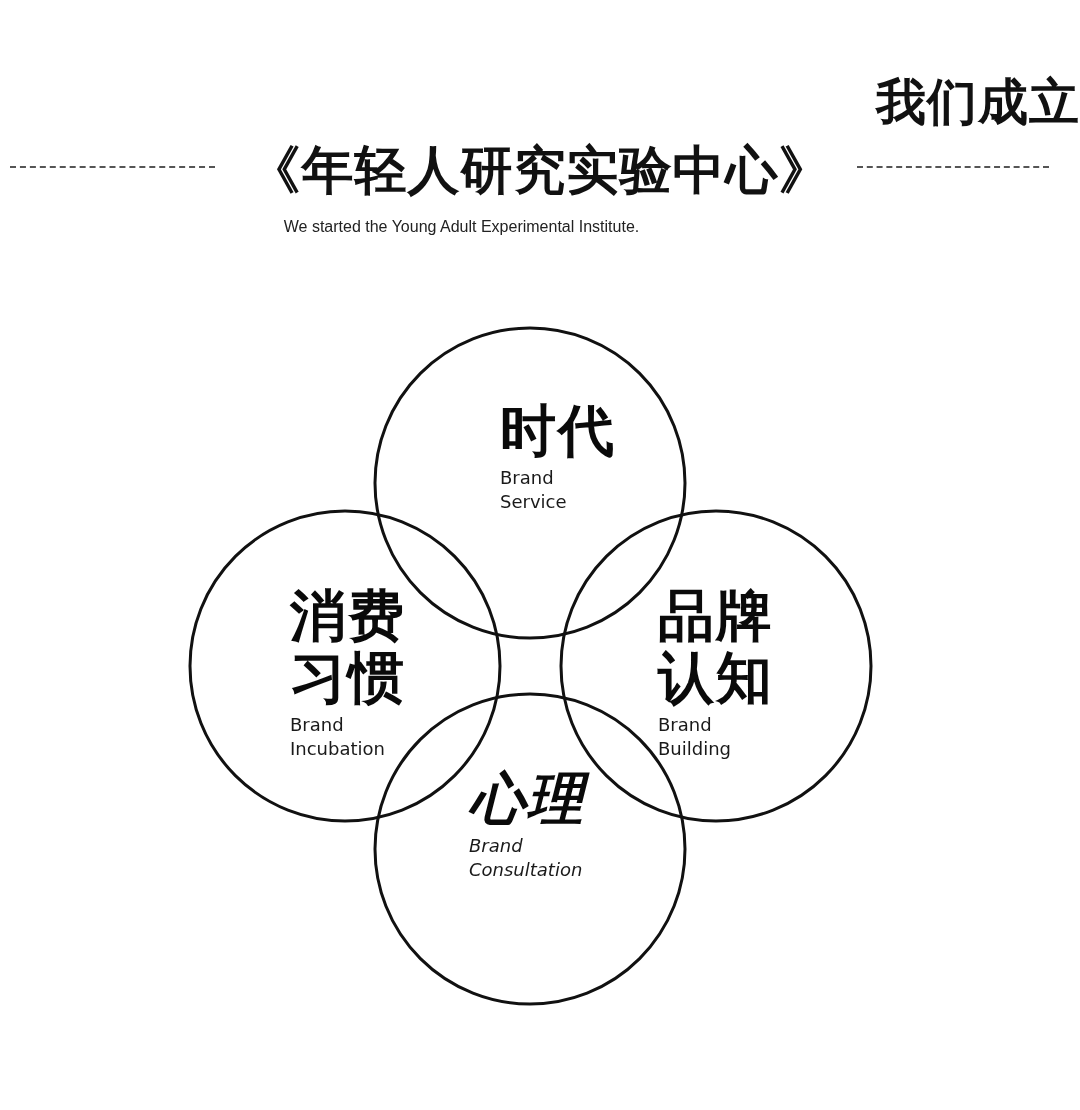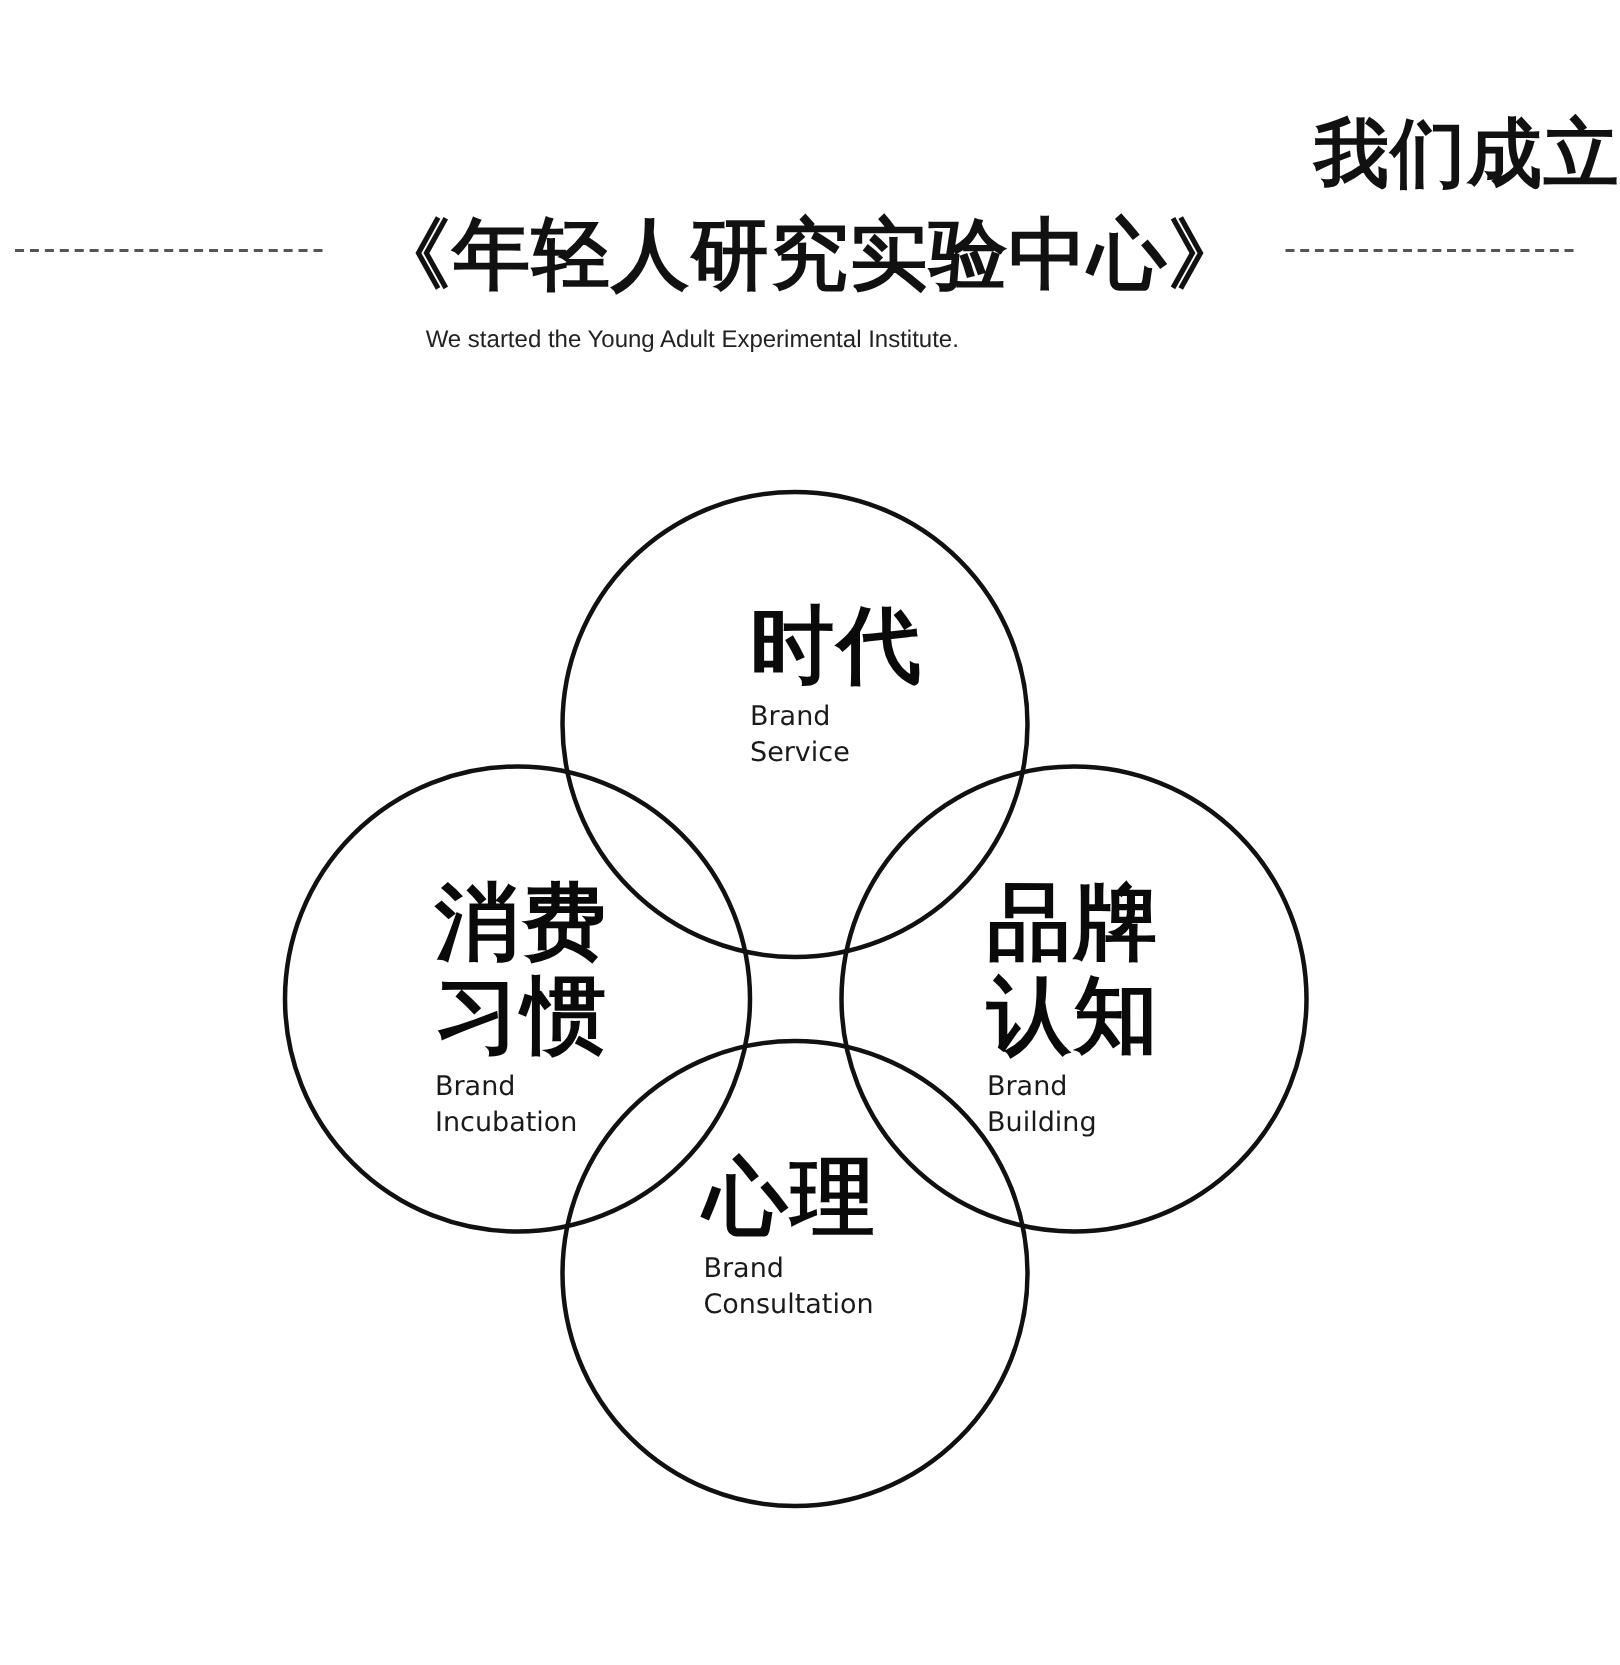--- a/index.html
+++ b/index.html
@@ -77,19 +77,19 @@
 
 <div class="node" style="left:658px; top:585px;">
   <div class="cn">品牌</div>
   <div class="cn">认知</div>
   <div class="en">
     <div>Brand</div>
     <div>Building</div>
   </div>
 </div>
 
-<div class="node" style="left:469px; top:768px;">
+<div class="node" style="left:469px; top:768px;font-style:italic;">
   <div class="cn">心理</div>
   <div class="en">
     <div>Brand</div>
     <div>Consultation</div>
   </div>
 </div>
 
 </body></html>

